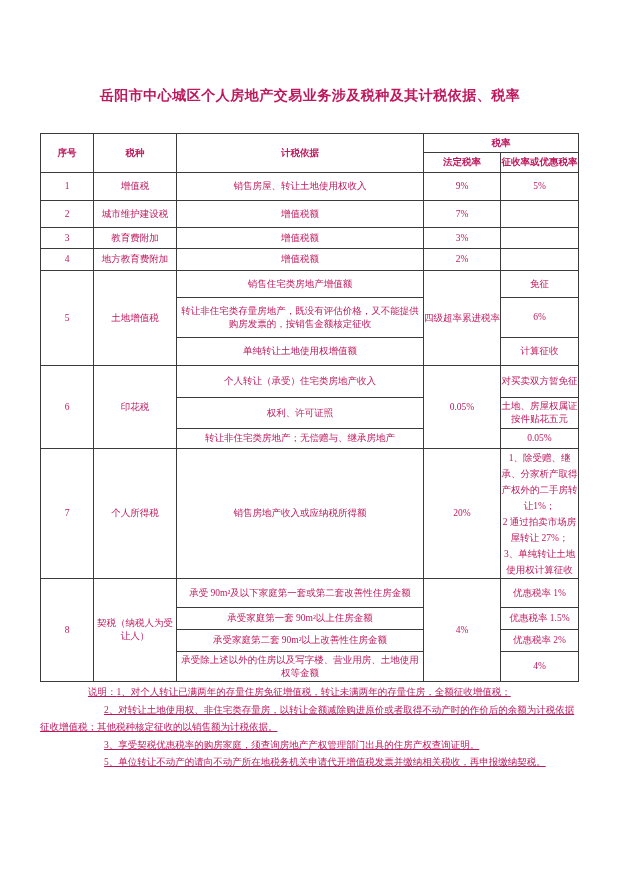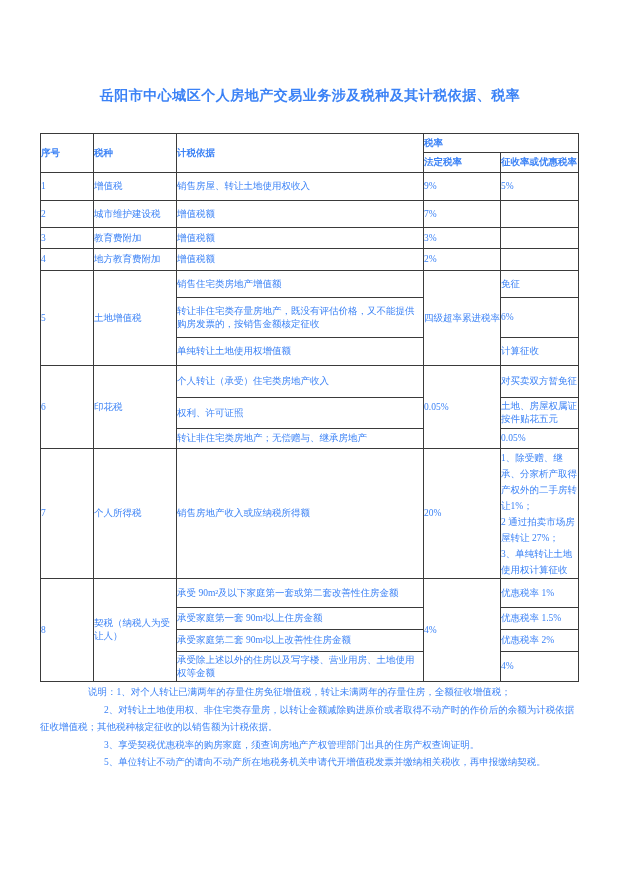--- a/index.html
+++ b/index.html
@@ -2,21 +2,21 @@
 <html><head>
 <meta charset="utf-8">
 <style>
   html,body{margin:0;padding:0;background:#888;}
   .page{
     position:relative;
     width:620px;height:877px;
     background:#ffffff;
     margin:0 auto;
     font-family:"Liberation Serif","DejaVu Serif",serif;
-    color:#3b82f6;
+    color:#be185d;
     overflow:hidden;
     box-sizing:border-box;
   }
   .title{
     position:absolute;
     top:88px;left:0;right:0;
     margin:0;
     text-align:center;
     font-size:14px;
     font-weight:bold;
@@ -27,20 +27,21 @@
     position:absolute;
     top:133px;left:40px;
     width:538px;
     border-collapse:collapse;
     table-layout:fixed;
     font-size:9.5px;
     line-height:13px;
   }
   table.tax-table td{
     border:1px solid #3a3a3a;
+    text-align:center;
     vertical-align:middle;
     padding:0;
     overflow:hidden;
     word-break:break-all;
   }
   td.left{
     text-align:left;
     padding:1px 3px;
     margin-left:24px;
   }
@@ -57,21 +58,21 @@
   tr.r7{height:130px;}
   tr.r8a{height:29px;} tr.r8b{height:22px;} tr.r8c{height:22px;} tr.r8d{height:30px;}
   .hdr{font-weight:bold;}
   .notes{
     position:absolute;
     top:684px;left:40px;
     width:538px;
     font-size:9.5px;
     line-height:17.5px;
   }
-  .notes p{margin:0;}
+  .notes p{margin:0;text-decoration:underline;}
   .note-first{text-indent:48px;}
   .note-indent{text-indent:64px;}
 </style>
 </head>
 <body>
 
 <div class="page">
 
   <h1 class="title">岳阳市中心城区个人房地产交易业务涉及税种及其计税依据、税率</h1>
 

